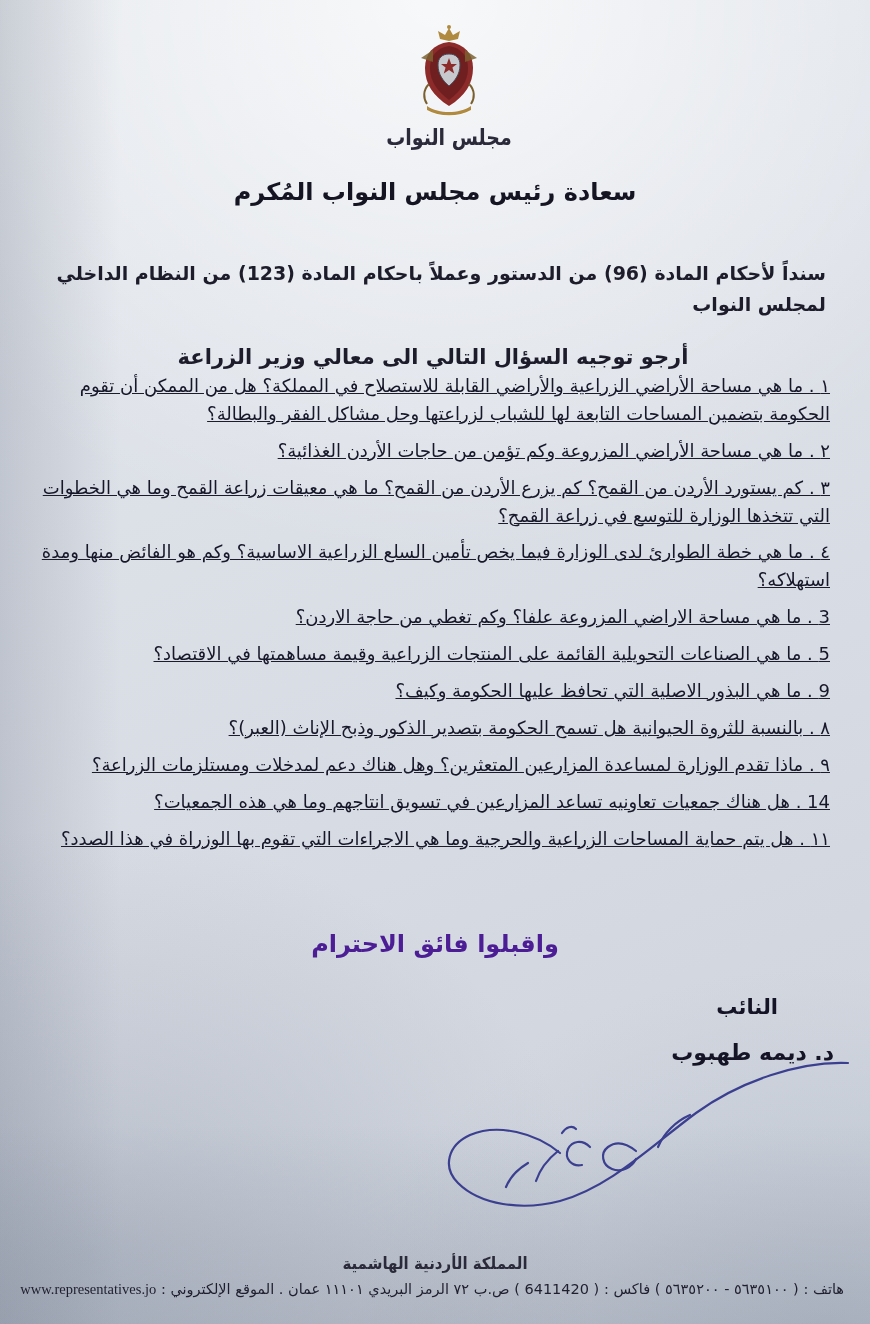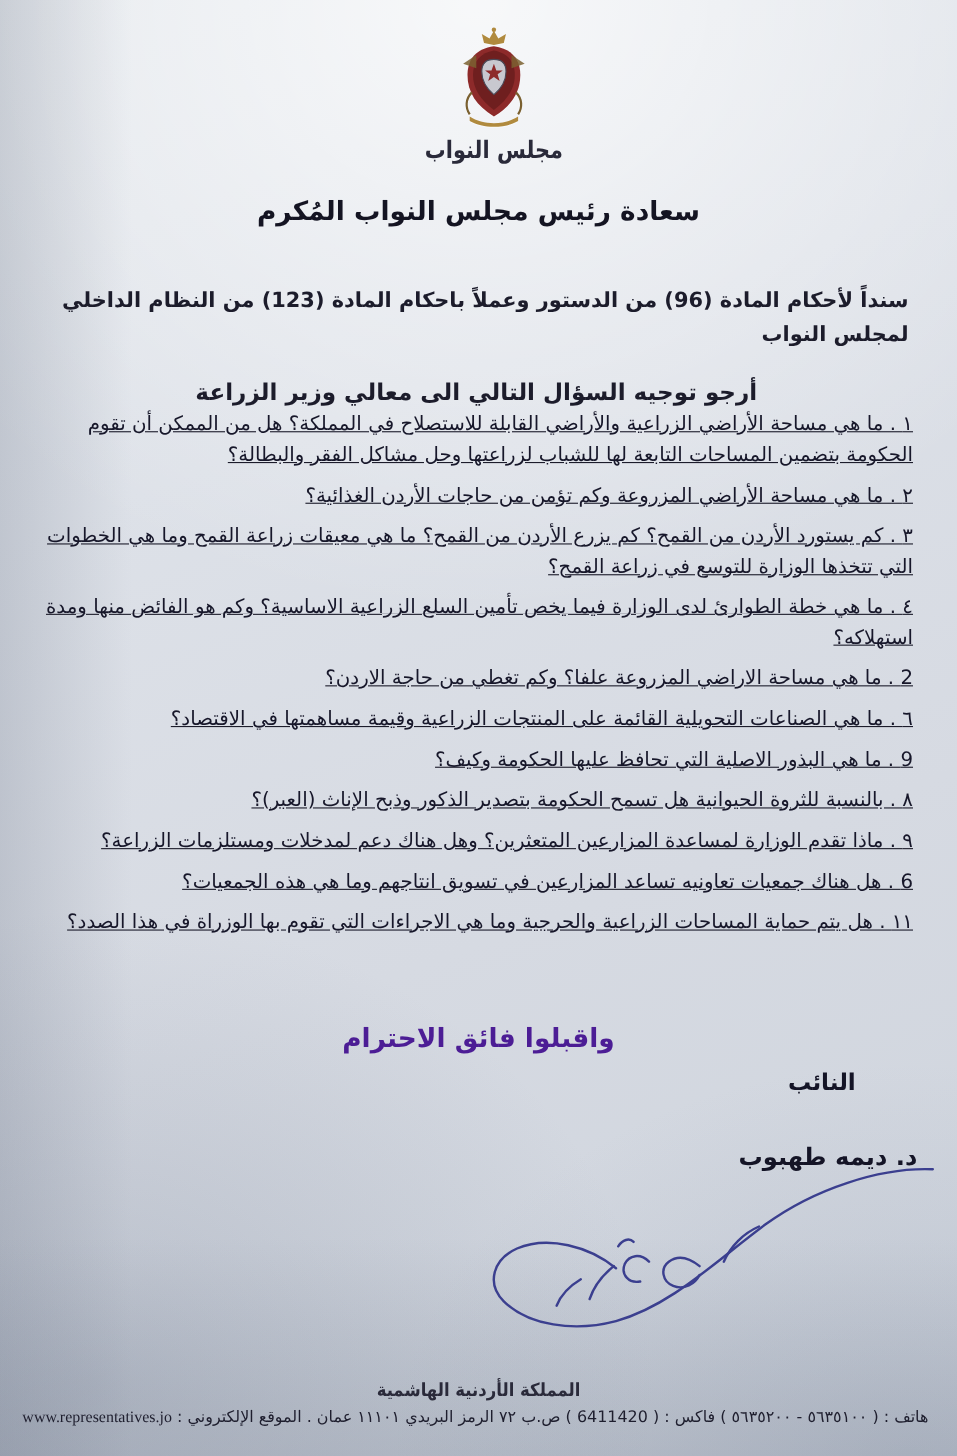--- a/index.html
+++ b/index.html
@@ -76,21 +76,21 @@
     text-align:right;
     color:#17172a;
   }
 
   .closing{
     position:absolute;top:930px;left:0;right:0;
     text-align:center;font-size:24px;font-weight:700;color:#4c1d95;
   }
 
   .sign-role{
-    position:absolute;top:972px;right:92px;
+    position:absolute;top:995px;right:92px;
     font-size:21px;font-weight:700;color:#141426;
   }
   .sign-name{
     position:absolute;top:1040px;right:36px;
     font-size:22px;font-weight:700;color:#141426;
   }
   .signature{
     position:absolute;top:1055px;right:10px;width:420px;height:160px;
     pointer-events:none;
   }
@@ -151,26 +151,26 @@
     <span class="l2">لمجلس النواب</span>
   </div>
 
   <div class="block request">أرجو توجيه السؤال التالي الى معالي وزير الزراعة</div>
 
   <div class="questions">
     <div class="q">١ . ما هي مساحة الأراضي الزراعية والأراضي القابلة للاستصلاح في المملكة؟ هل من الممكن أن تقوم الحكومة بتضمين المساحات التابعة لها للشباب لزراعتها وحل مشاكل الفقر والبطالة؟</div>
     <div class="q">٢ . ما هي مساحة الأراضي المزروعة وكم تؤمن من حاجات الأردن الغذائية؟</div>
     <div class="q">٣ . كم يستورد الأردن من القمح؟ كم يزرع الأردن من القمح؟ ما هي معيقات زراعة القمح وما هي الخطوات التي تتخذها الوزارة للتوسع في زراعة القمح؟</div>
     <div class="q">٤ . ما هي خطة الطوارئ لدى الوزارة فيما يخص تأمين السلع الزراعية الاساسية؟ وكم هو الفائض منها ومدة استهلاكه؟</div>
-    <div class="q">2 . ما هي مساحة الاراضي المزروعة علفا؟ وكم تغطي من حاجة الاردن؟</div>
-    <div class="q">٦ . ما هي الصناعات التحويلية القائمة على المنتجات الزراعية وقيمة مساهمتها في الاقتصاد؟</div>
+    <div class="q">3 . ما هي مساحة الاراضي المزروعة علفا؟ وكم تغطي من حاجة الاردن؟</div>
+    <div class="q">5 . ما هي الصناعات التحويلية القائمة على المنتجات الزراعية وقيمة مساهمتها في الاقتصاد؟</div>
     <div class="q">9 . ما هي البذور الاصلية التي تحافظ عليها الحكومة وكيف؟</div>
     <div class="q">٨ .  بالنسبة للثروة الحيوانية هل تسمح الحكومة بتصدير الذكور وذبح الإناث (العبر)؟</div>
     <div class="q">٩ . ماذا تقدم الوزارة لمساعدة المزارعين المتعثرين؟ وهل هناك دعم لمدخلات ومستلزمات الزراعة؟</div>
-    <div class="q">6 . هل هناك جمعيات تعاونيه تساعد المزارعين في تسويق انتاجهم وما هي هذه الجمعيات؟</div>
+    <div class="q">14 . هل هناك جمعيات تعاونيه تساعد المزارعين في تسويق انتاجهم وما هي هذه الجمعيات؟</div>
     <div class="q">١١ . هل يتم حماية المساحات الزراعية والحرجية وما هي الاجراءات التي تقوم بها الوزراة في هذا الصدد؟</div>
   </div>
 
   <div class="closing">واقبلوا فائق الاحترام</div>
 
   <div class="sign-role">النائب</div>
   <div class="sign-name">د. ديمه طهبوب</div>
 
   <svg class="signature" viewBox="0 0 420 160">
     <g fill="none" stroke="#3b3f8f" stroke-width="2.2" stroke-linecap="round">

